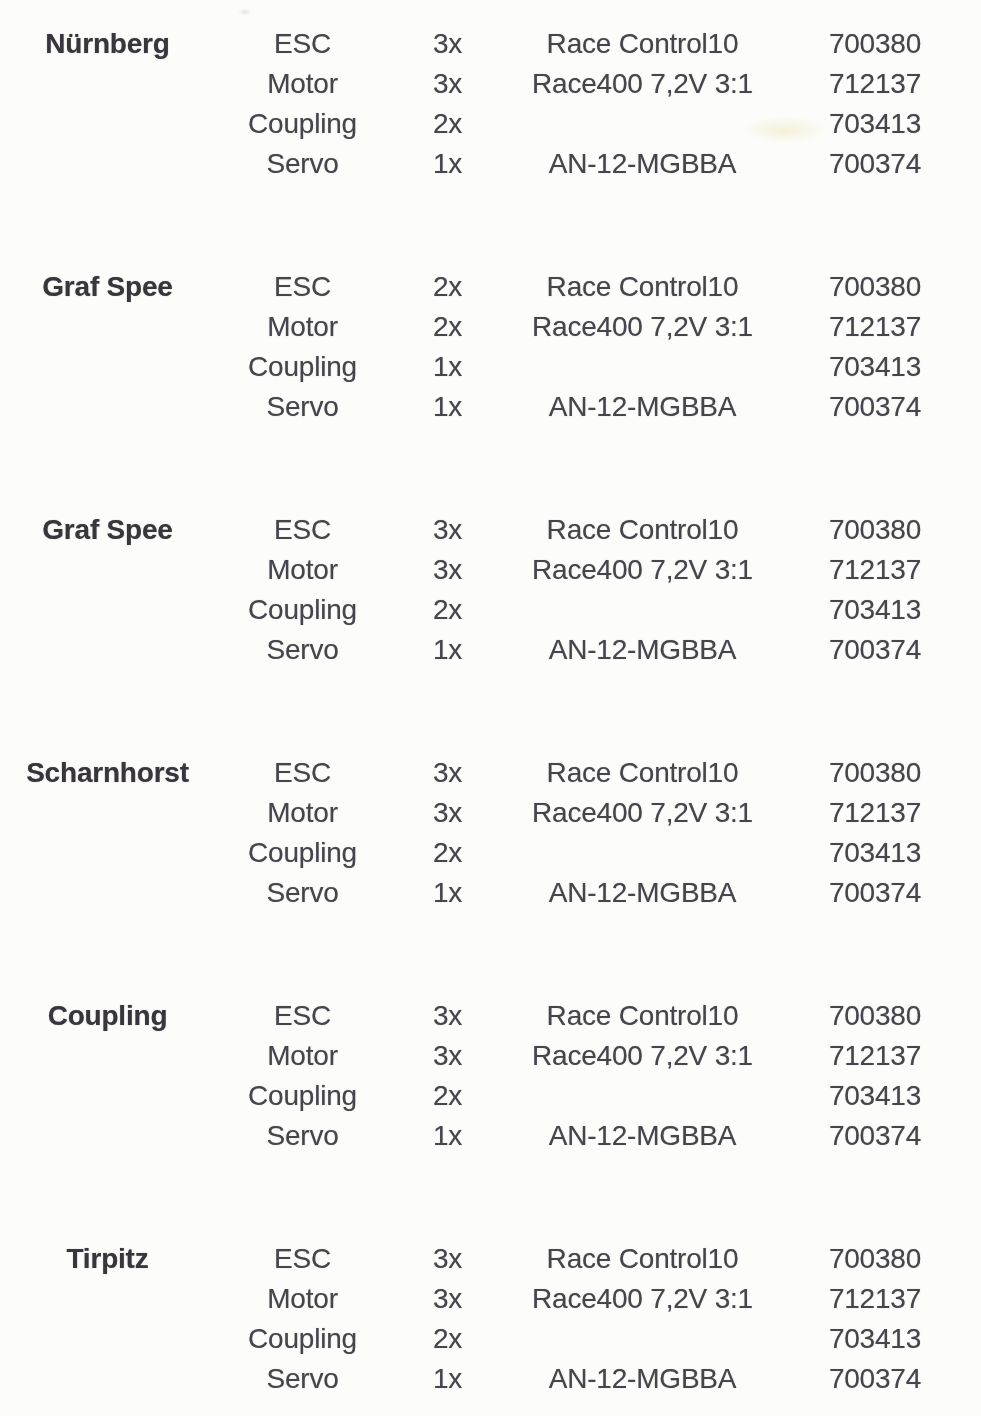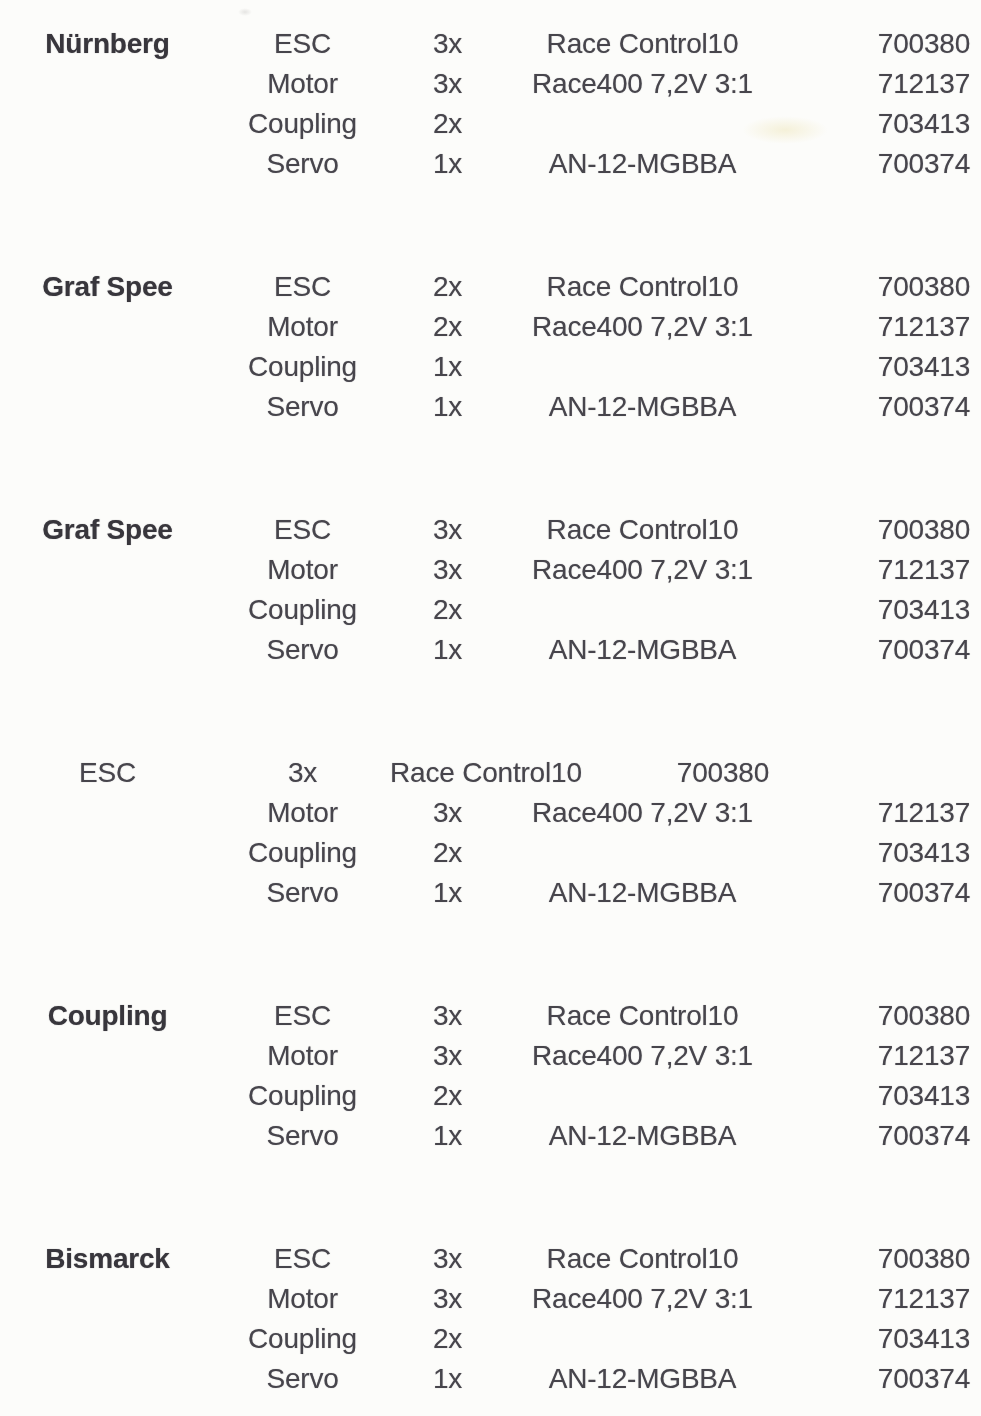--- a/index.html
+++ b/index.html
@@ -32,21 +32,20 @@
     
     text-shadow: 0 0 1px rgba(72, 70, 78, 0.45);
   }
   .cell { text-align: center; white-space: nowrap; }
   .cell.ship {
     font-weight: bold;
     color: #38363c;
     text-shadow: 0 0 1px rgba(50, 48, 56, 0.5);
   }
   .cell.part {
-    text-align: right;
     padding-right: 11px;
     box-sizing: border-box;
   }
   
   .smudge-yellow {
     position: absolute;
     left: 742px;
     top: 116px;
     width: 86px;
     height: 28px;
@@ -157,20 +156,21 @@
         <div class="row">
     <div class="cell ship"></div>
     <div class="cell component">Servo</div>
     <div class="cell qty">1x</div>
     <div class="cell product">AN-12-MGBBA</div>
     <div class="cell part">700374</div>
   </div>
       </section>
       <section class="group">
         <div class="row">
+    <div class="cell ship">Scharnhorst</div>
     <div class="cell component">ESC</div>
     <div class="cell qty">3x</div>
     <div class="cell product">Race Control10</div>
     <div class="cell part">700380</div>
   </div>
         <div class="row">
     <div class="cell ship"></div>
     <div class="cell component">Motor</div>
     <div class="cell qty">3x</div>
     <div class="cell product">Race400 7,2V 3:1</div>
@@ -216,21 +216,21 @@
         <div class="row">
     <div class="cell ship"></div>
     <div class="cell component">Servo</div>
     <div class="cell qty">1x</div>
     <div class="cell product">AN-12-MGBBA</div>
     <div class="cell part">700374</div>
   </div>
       </section>
       <section class="group">
         <div class="row">
-    <div class="cell ship">Bismarck</div>
+    <div class="cell ship">Tirpitz</div>
     <div class="cell component">ESC</div>
     <div class="cell qty">3x</div>
     <div class="cell product">Race Control10</div>
     <div class="cell part">700380</div>
   </div>
         <div class="row">
     <div class="cell ship"></div>
     <div class="cell component">Motor</div>
     <div class="cell qty">3x</div>
     <div class="cell product">Race400 7,2V 3:1</div>

